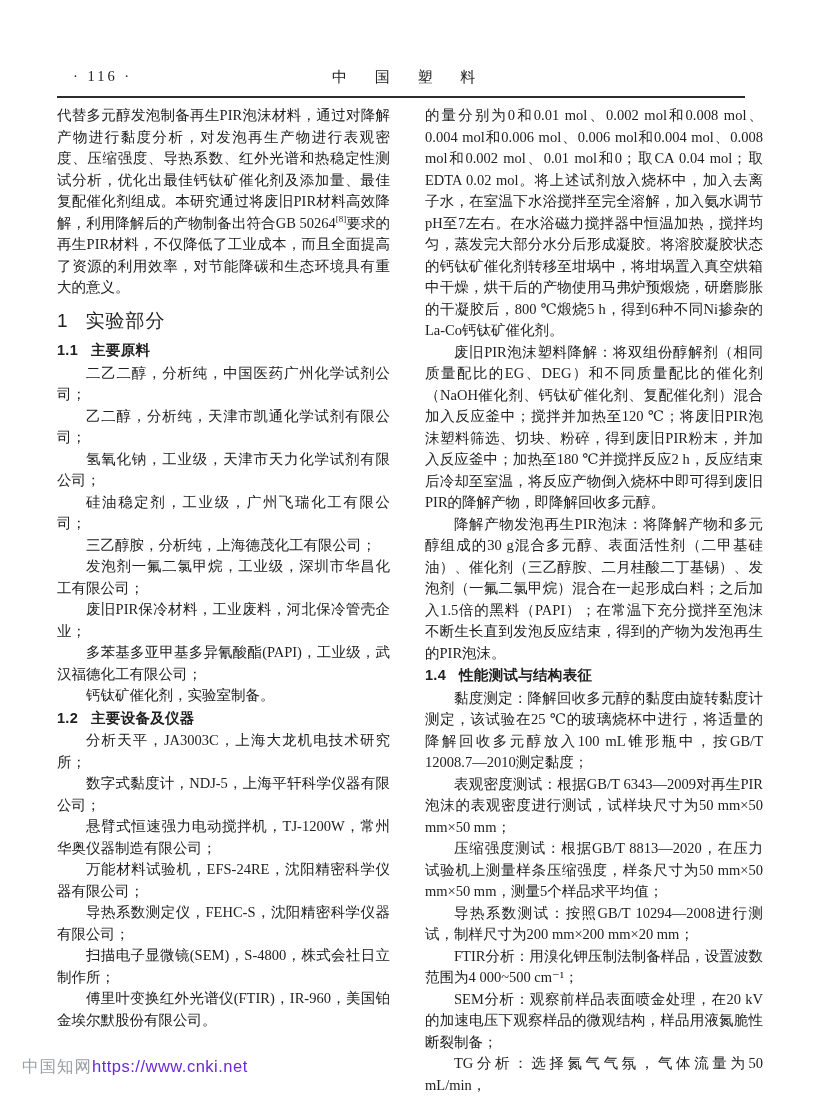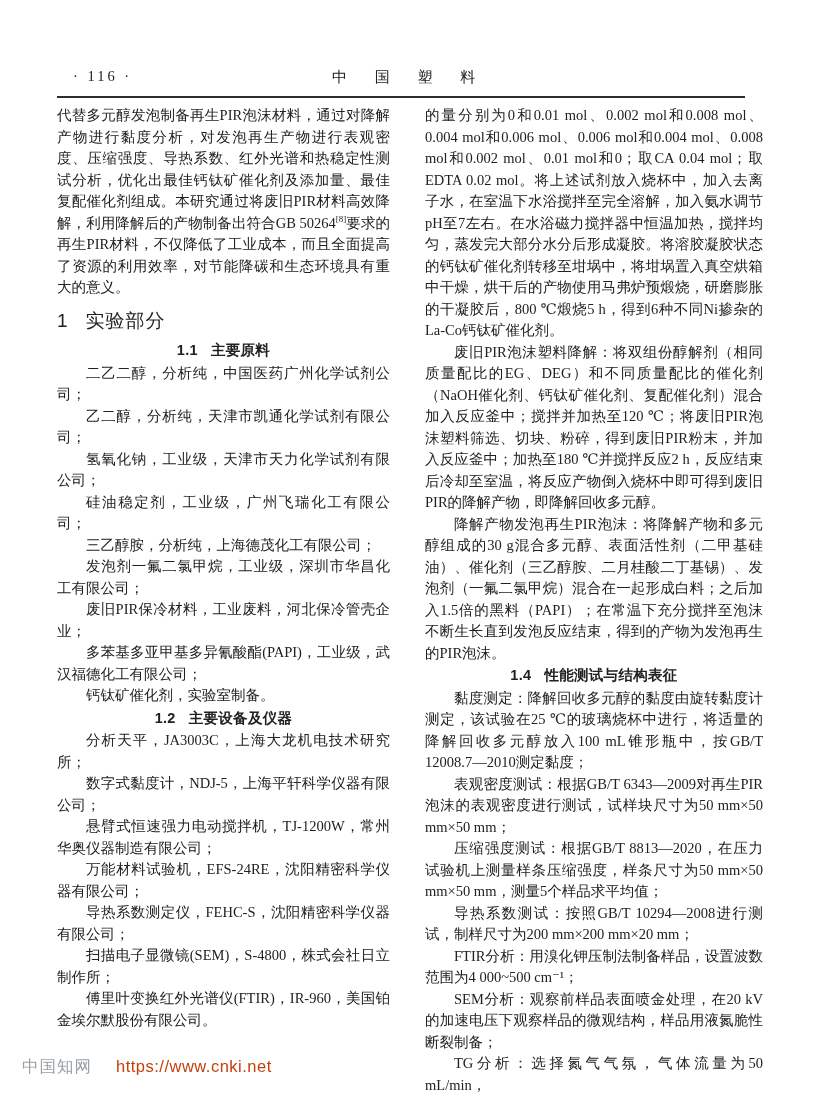--- a/index.html
+++ b/index.html
@@ -64,40 +64,39 @@
     letter-spacing: 1px;
     text-align: left;
   }
   h1.sec .secno { margin-right: 17px; }
   h2.subsec {
     font-family: "Liberation Sans", "DejaVu Sans", sans-serif;
     font-size: 14.5px;
     font-weight: bold;
     margin: 1px 0 1px 0;
     letter-spacing: 0.3px;
-    text-align: center;
+    text-align: left;
   }
   h2.subsec .secno { margin-right: 13px; }
   sup.ref {
     font-size: 9px;
     vertical-align: super;
     line-height: 0;
   }
   
   .watermark {
     position: absolute;
     left: 22px; top: 1056px;
     font-family: "Liberation Sans", "DejaVu Sans", sans-serif;
     font-size: 16.5px;
     color: #999fa4;
     letter-spacing: 1px;
   }
   .wm-url {
-    margin-left: 24px;
-    color: #c2410c;
+    color: #6d28d9;
     letter-spacing: 0.5px;
   }
 </style>
 </head>
 <body>
 
 <div class="page">
 
   <div class="running-head">
     <span class="pageno">· 116 ·</span>

